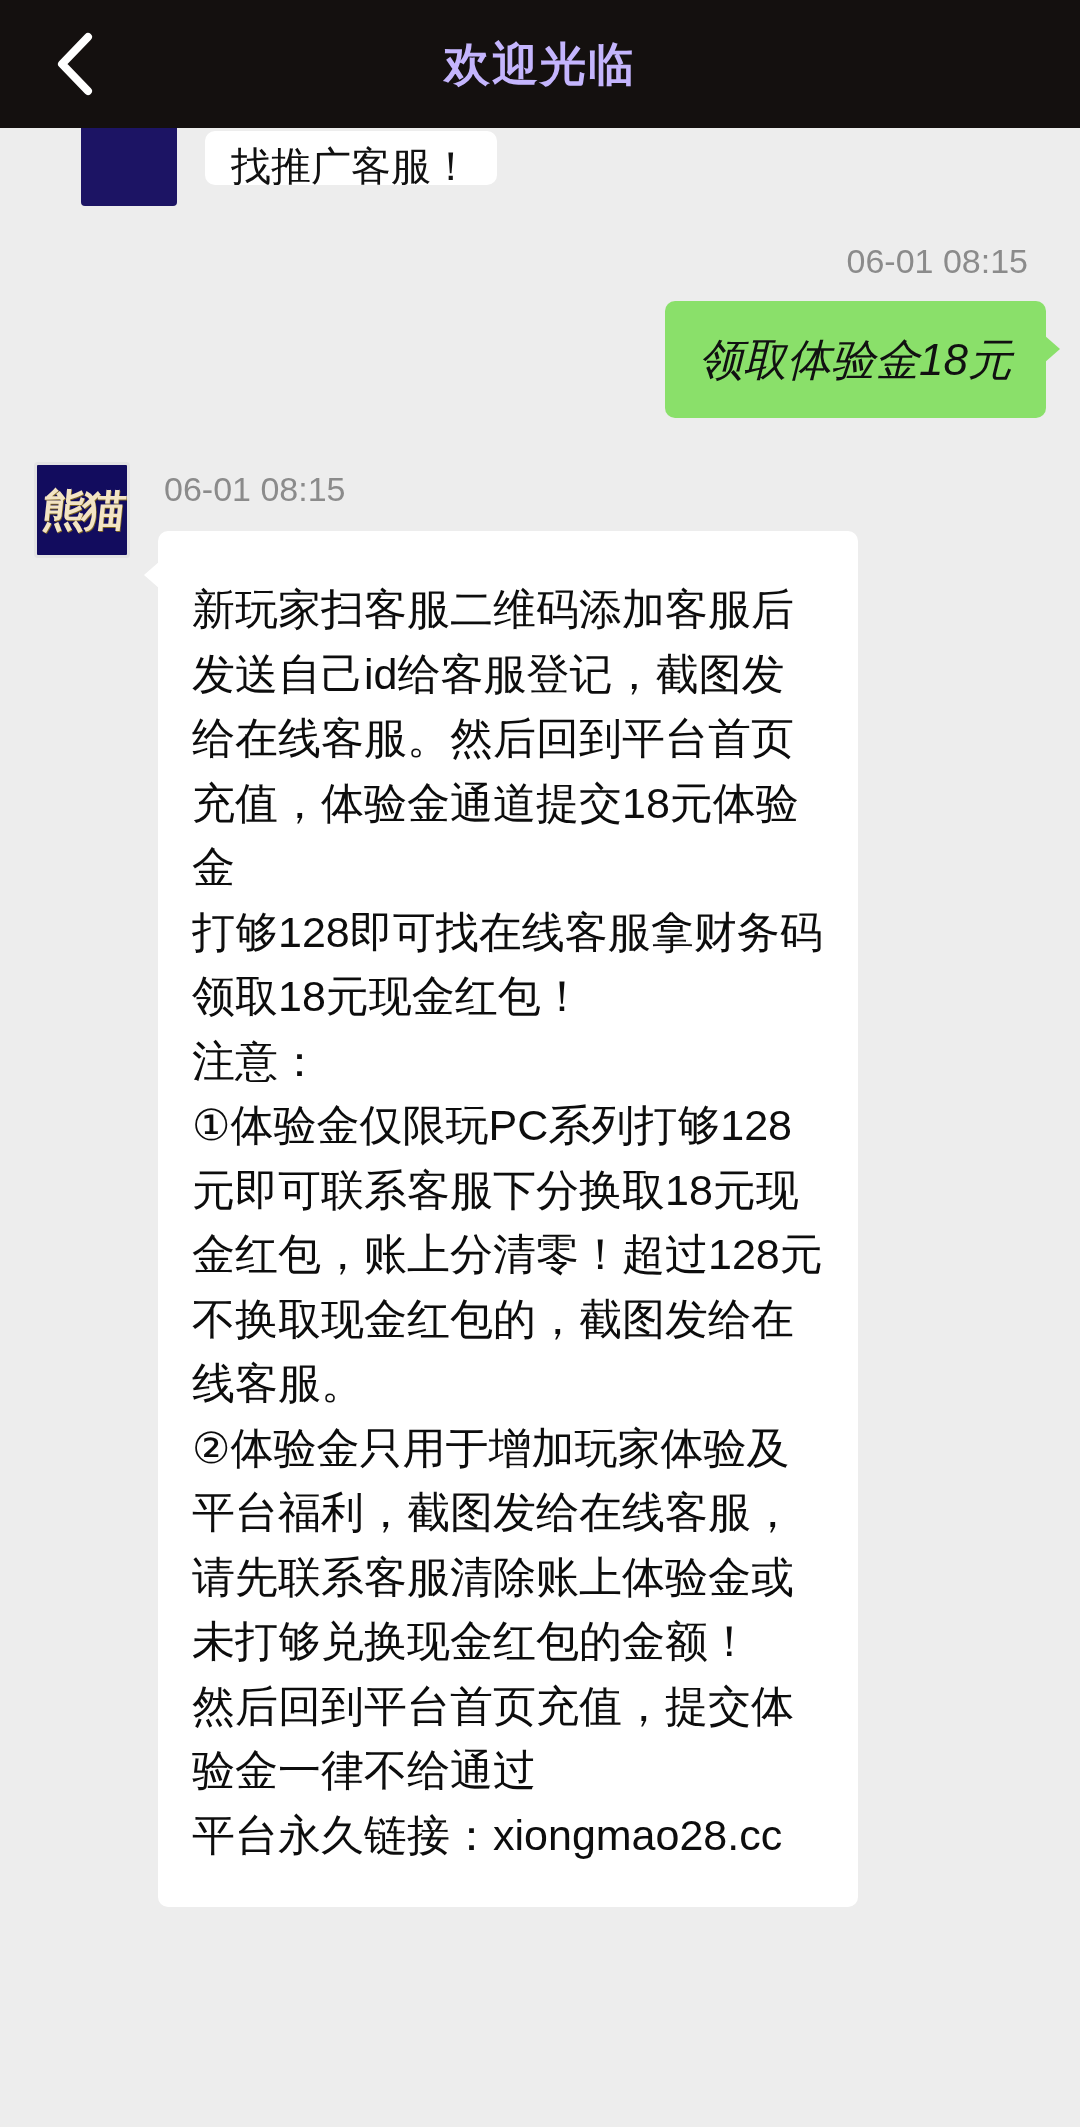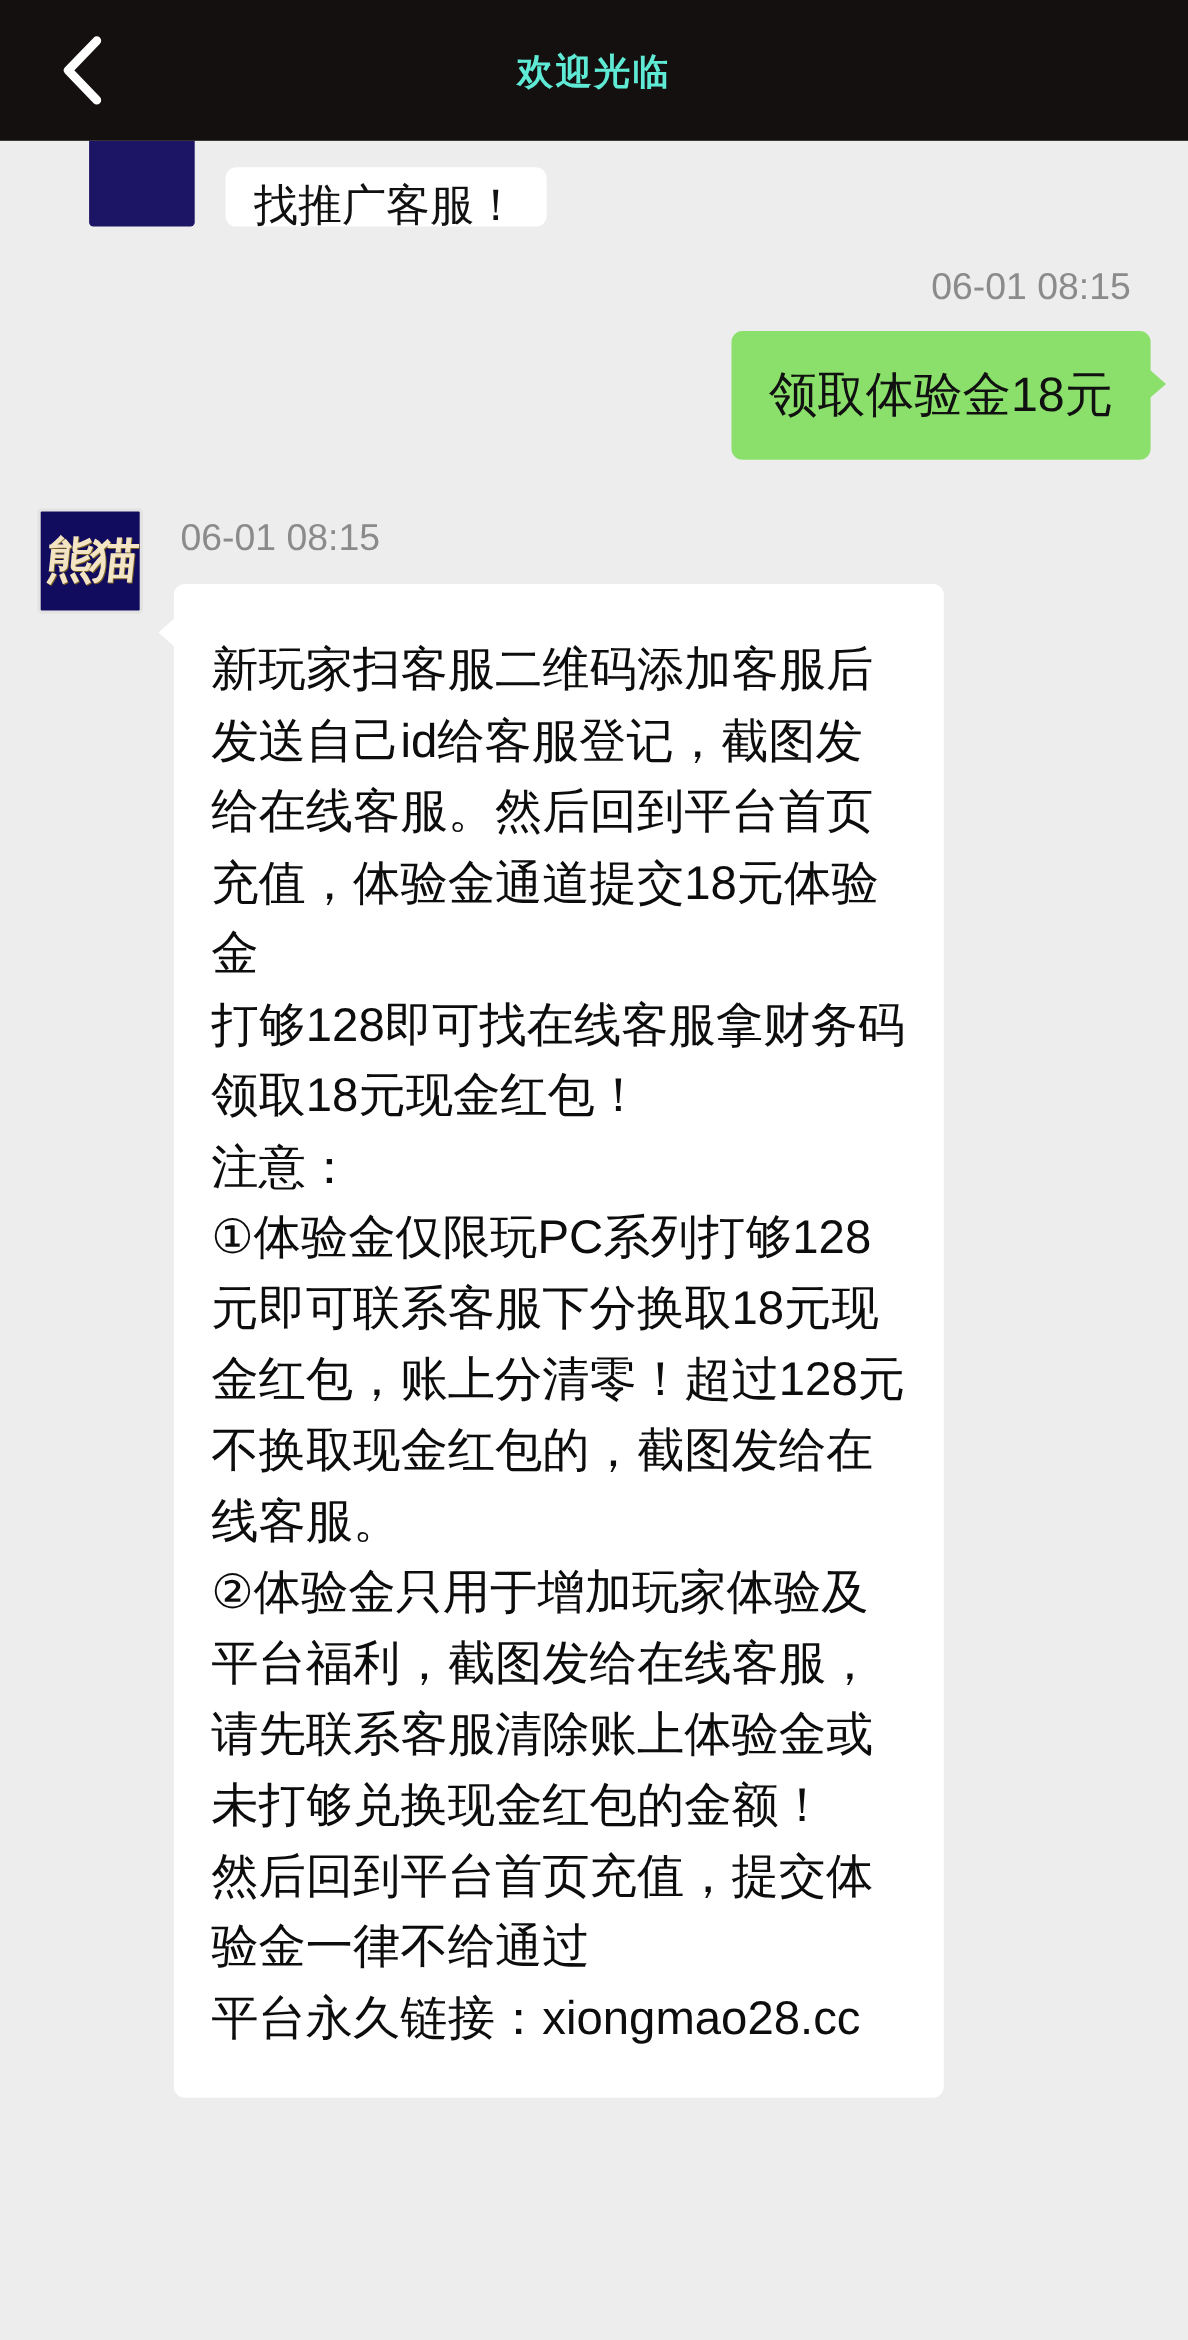--- a/index.html
+++ b/index.html
@@ -37,47 +37,48 @@
     transform: translateY(-50%);
     width: 70px;
     height: 70px;
     display: flex;
     align-items: center;
     justify-content: center;
     cursor: pointer;
   }
   .nav-back svg { display: block; }
   .nav-title {
-    color: #5eead4;
-    font-size: 33px;
+    color: #c4b5fd;
+    font-size: 46px;
     font-weight: 700;
     letter-spacing: 2px;
     line-height: 1;
   }
 
   
   .chat {
     flex: 1;
     position: relative;
     background: #ededed;
     padding: 0 34px;
     overflow: hidden;
   }
 
   
   .row {
     display: flex;
     width: 100%;
     position: relative;
+    font-style: italic;
   }
   .row.right { justify-content: flex-end; }
 
   .clipped-row {
     display: flex;
-    align-items: flex-end;
+    align-items: center;
     margin-top: -18px;
     padding-left: 47px;
   }
   .clipped-avatar {
     width: 96px;
     height: 96px;
     background: #1c1464;
     border-radius: 4px;
     margin-right: 28px;
     flex: none;

